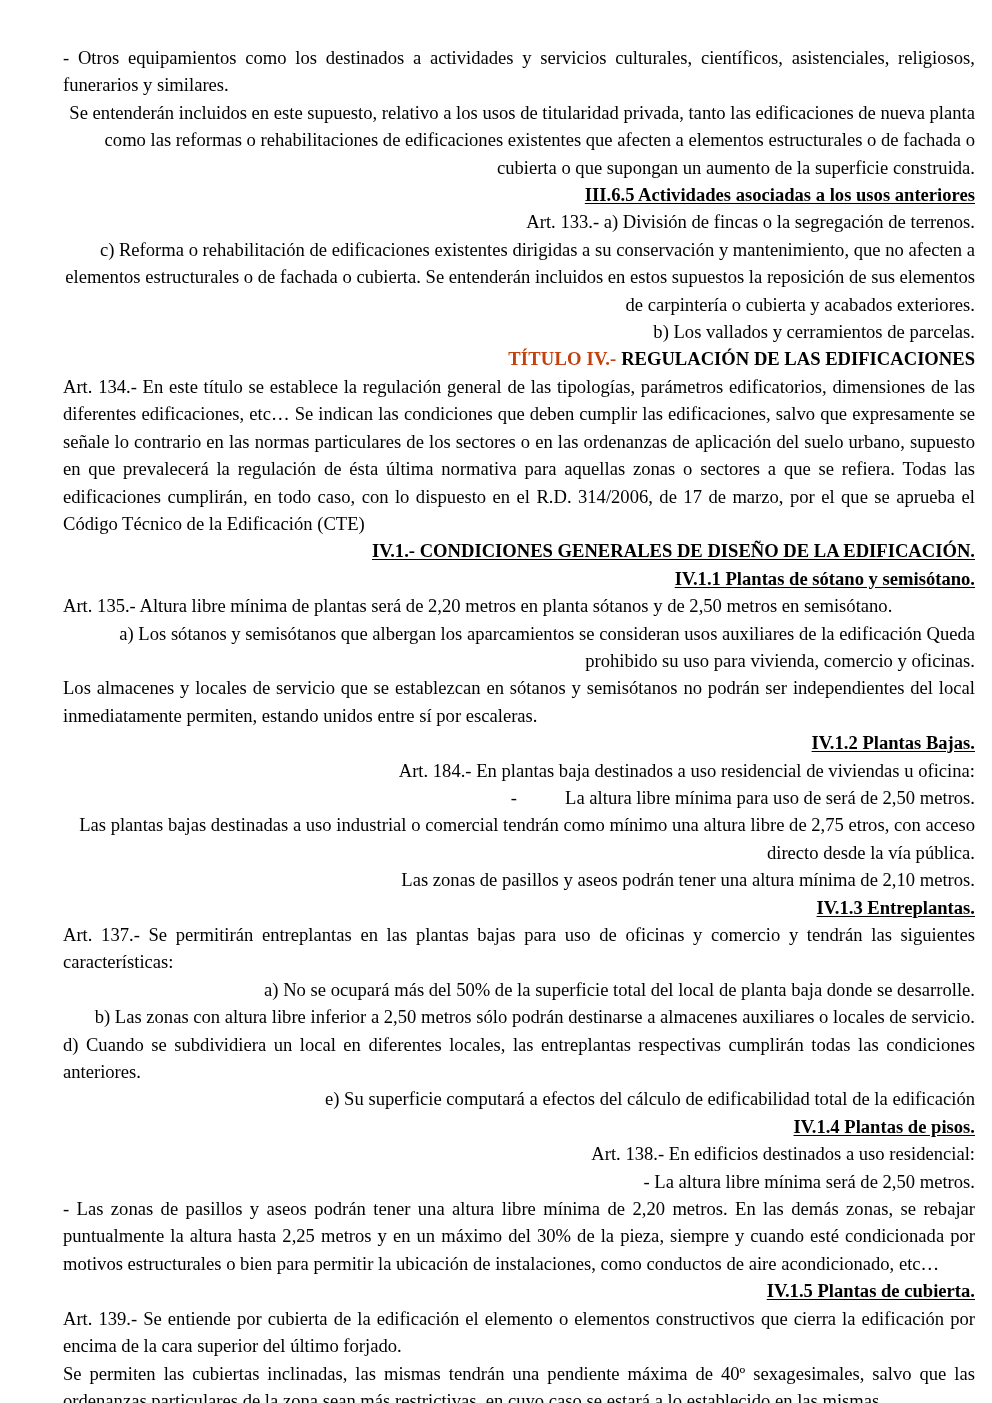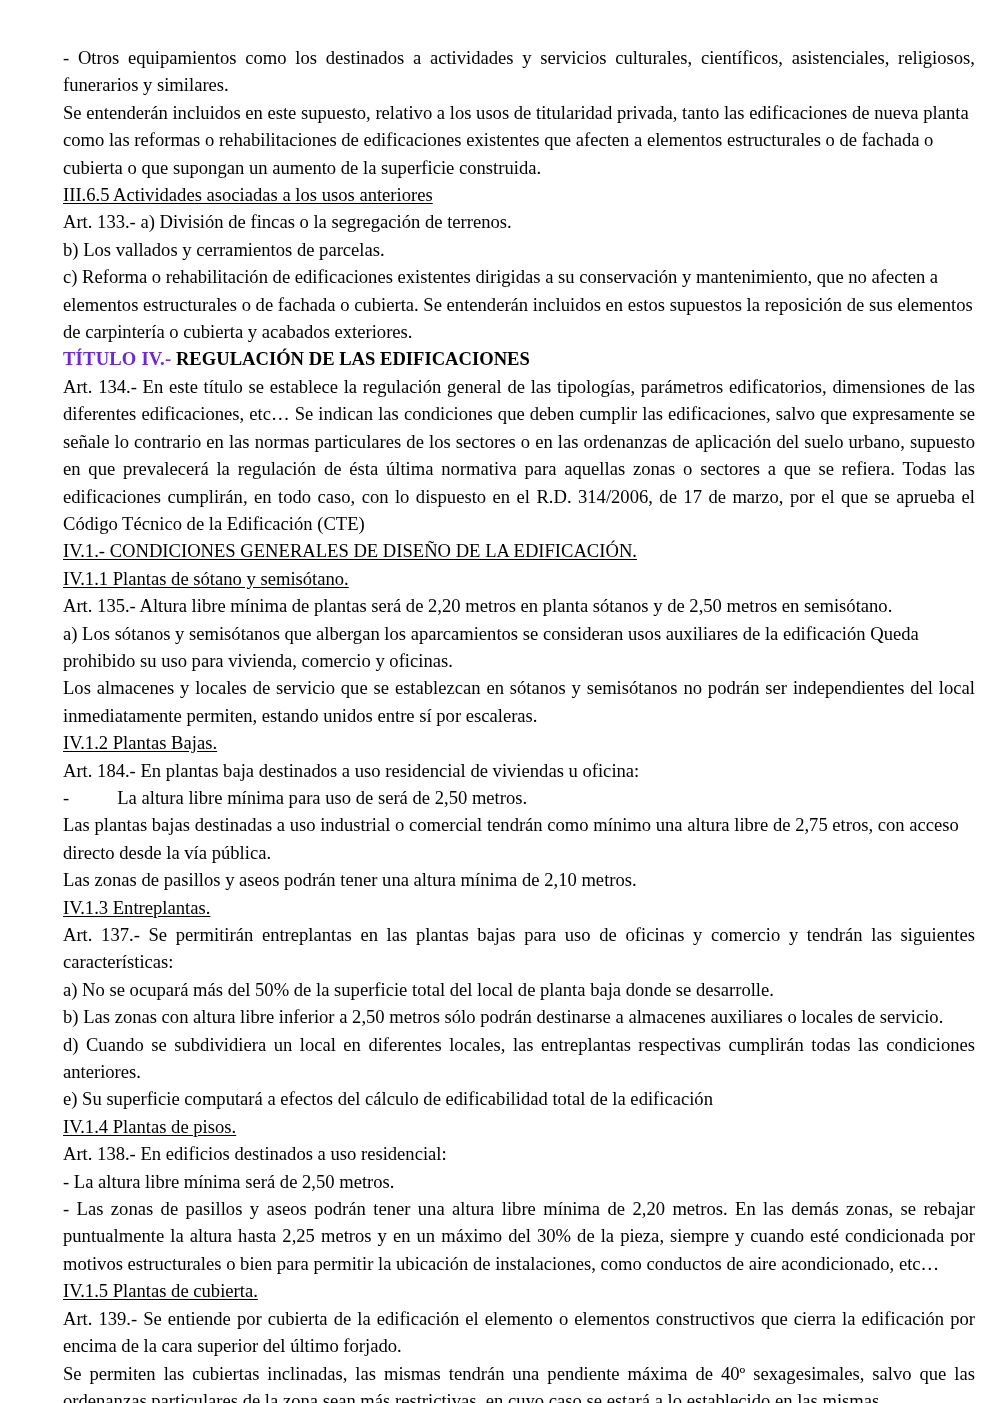--- a/index.html
+++ b/index.html
@@ -25,48 +25,48 @@
   .doc-body {
     width: 912px;
     font-size: 18.6px;
     line-height: 27.4px;
   }
 
   
   p {
     margin: 0;
     padding: 0;
-    text-align: left;
+    text-align: right;
   }
   p.just {
     text-align: justify;
     text-justify: inter-word;
   }
 
   
   .heading {
-    font-weight: normal;
+    font-weight: bold;
     margin: 0;
     padding: 0;
     line-height: 27.4px;
   }
   .heading .u {
     text-decoration: underline;
     text-underline-offset: 2px;
   }
 
   
   .title-line {
     margin: 0;
     padding: 0;
     line-height: 27.4px;
     font-weight: bold;
   }
   .title-prefix {
-    color: #6d28d9;
+    color: #c2410c;
     font-weight: bold;
     letter-spacing: 0.2px;
   }
   .title-rest {
     color: #000000;
     font-weight: bold;
   }
 
   .art {
     font-weight: normal;
@@ -84,23 +84,23 @@
   <div class="doc-body">
 
     <p class="just">- Otros equipamientos como los destinados a actividades y servicios culturales, científicos, asistenciales, religiosos, funerarios y similares.</p>
 
     <p>Se entenderán incluidos en este supuesto, relativo a los usos de titularidad privada, tanto las edificaciones de nueva planta como las reformas o rehabilitaciones de edificaciones existentes que afecten a elementos estructurales o de fachada o cubierta o que supongan un aumento de la superficie construida.</p>
 
     <p class="heading"><span class="u">III.6.5 Actividades asociadas a los usos anteriores</span></p>
 
     <p><span class="art">Art. 133.-</span><span> a) División de fincas o la segregación de terrenos.</span></p>
 
+    <p>c) Reforma o rehabilitación de edificaciones existentes dirigidas a su conservación y mantenimiento, que no afecten a elementos estructurales o de fachada o cubierta. Se entenderán incluidos en estos supuestos la reposición de sus elementos de carpintería o cubierta y acabados exteriores.</p>
+
     <p>b) Los vallados y cerramientos de parcelas.</p>
-
-    <p>c) Reforma o rehabilitación de edificaciones existentes dirigidas a su conservación y mantenimiento, que no afecten a elementos estructurales o de fachada o cubierta. Se entenderán incluidos en estos supuestos la reposición de sus elementos de carpintería o cubierta y acabados exteriores.</p>
 
     <p class="title-line"><span class="title-prefix">TÍTULO IV.-</span><span class="title-rest"> REGULACIÓN DE LAS EDIFICACIONES</span></p>
 
     <p class="just"><span class="art">Art. 134.-</span><span> En este título se establece la regulación general de las tipologías, parámetros edificatorios, dimensiones de las diferentes edificaciones, etc… Se indican las condiciones que deben cumplir las edificaciones, salvo que  expresamente se señale lo contrario en las normas particulares de los sectores o en las ordenanzas de aplicación del suelo urbano, supuesto en que prevalecerá la regulación de ésta última normativa para aquellas zonas o sectores a que se refiera. Todas las edificaciones cumplirán, en todo caso, con lo dispuesto en el R.D. 314/2006, de 17 de marzo, por el que se aprueba el Código Técnico de la Edificación (CTE)</span></p>
 
     <p class="heading"><span class="u">IV.1.- CONDICIONES GENERALES DE DISEÑO DE LA EDIFICACIÓN.</span></p>
 
     <p class="heading"><span class="u">IV.1.1 Plantas de sótano y semisótano.</span></p>
 
     <p class="just"><span class="art">Art. 135.-</span><span> Altura libre mínima de plantas será de 2,20 metros en  planta sótanos y de 2,50 metros en semisótano.</span></p>

